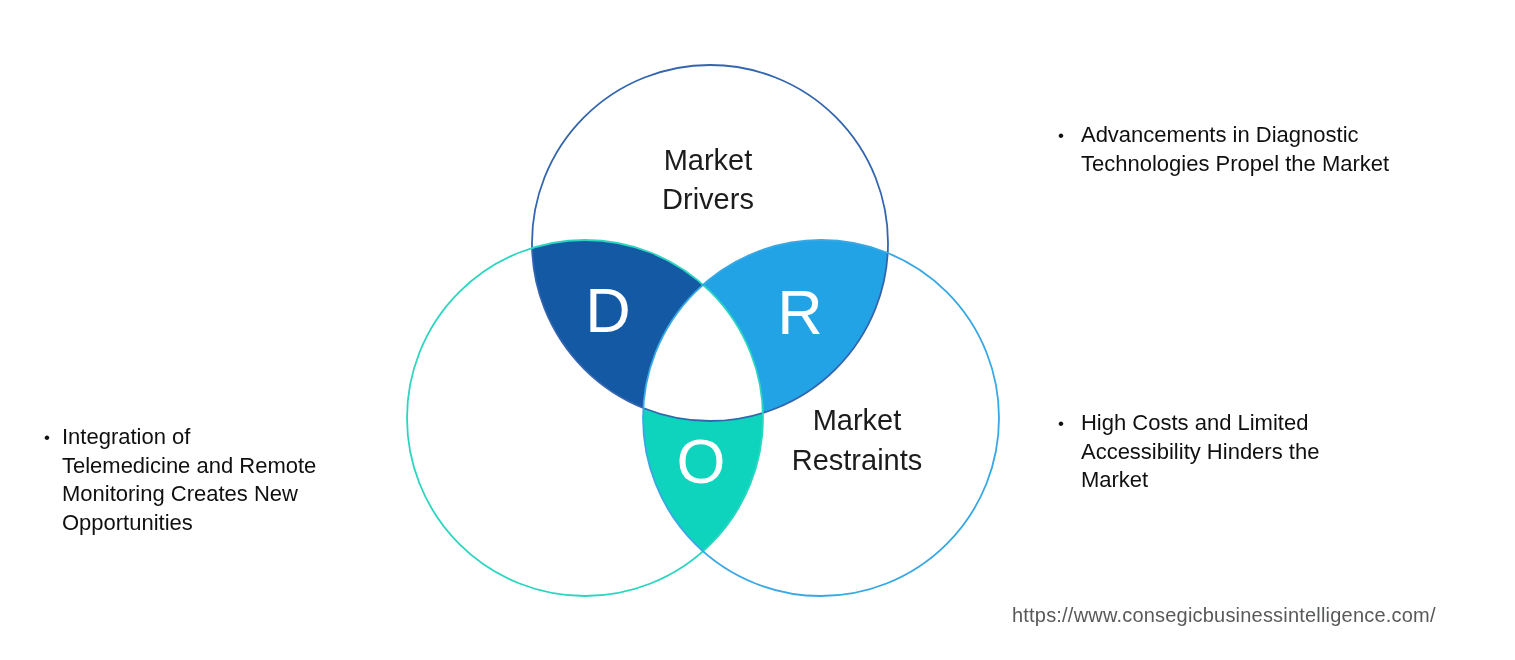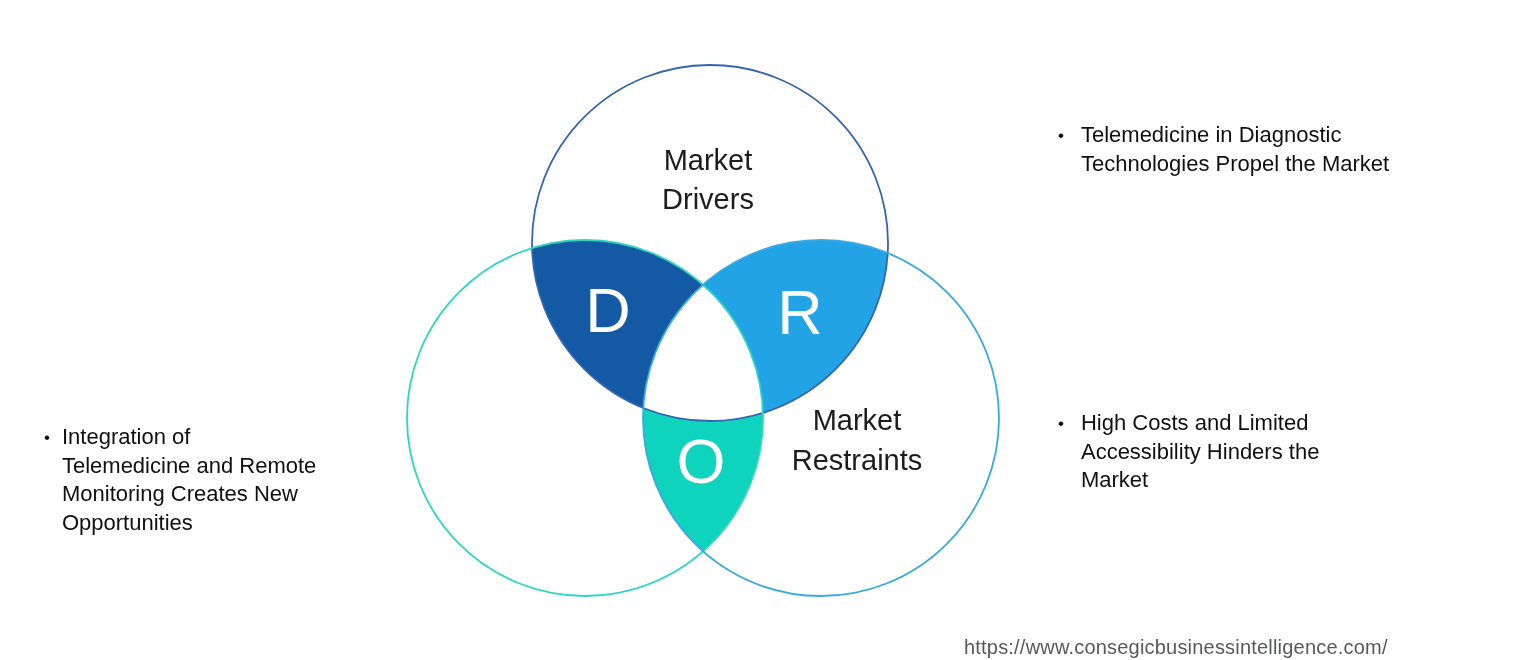--- a/index.html
+++ b/index.html
@@ -62,26 +62,25 @@
   }
   .bullet-item .btext { white-space: pre-line; }
   .bullet-left         { left: 44px;   top: 423px; }
   .bullet-left .marker   { margin-right: 12px; }
   .bullet-right-top    { left: 1058px; top: 121px; }
   .bullet-right-top .marker   { margin-right: 17px; }
   .bullet-right-bottom { left: 1058px; top: 409px; }
   .bullet-right-bottom .marker{ margin-right: 17px; }
   .footer-url {
     position: absolute;
-    left: 964px;
+    left: 1012px;
     top: 604px;
     font-size: 20px;
     color: var(--url_color);
     letter-spacing: 0.2px;
-    margin-top: 32px;
   }
 </style>
 </head>
 <body>
 
 <div id="canvas">
 
   <svg id="venn-svg" width="1515" height="660" viewBox="0 0 1515 660">
     <defs>
       <clipPath id="clip-top">
@@ -133,21 +132,21 @@
   <div class="bullet-item bullet-left">
     <span class="marker">•</span>
     <span class="btext">Integration of
 Telemedicine and Remote
 Monitoring Creates New
 Opportunities</span>
   </div>
 
   <div class="bullet-item bullet-right-top">
     <span class="marker">•</span>
-    <span class="btext">Telemedicine in Diagnostic
+    <span class="btext">Advancements in Diagnostic
 Technologies Propel the Market</span>
   </div>
 
   <div class="bullet-item bullet-right-bottom">
     <span class="marker">•</span>
     <span class="btext">High Costs and Limited
 Accessibility Hinders the
 Market</span>
   </div>
 

